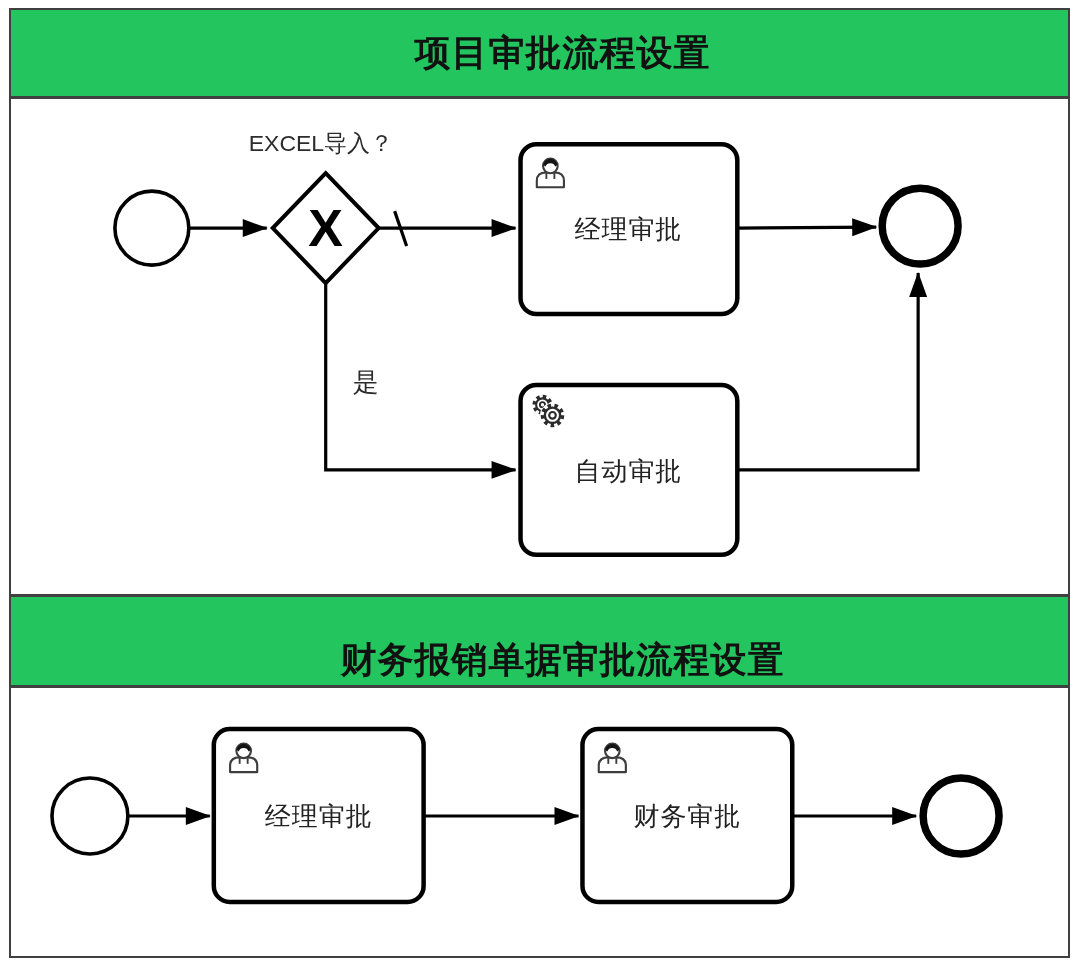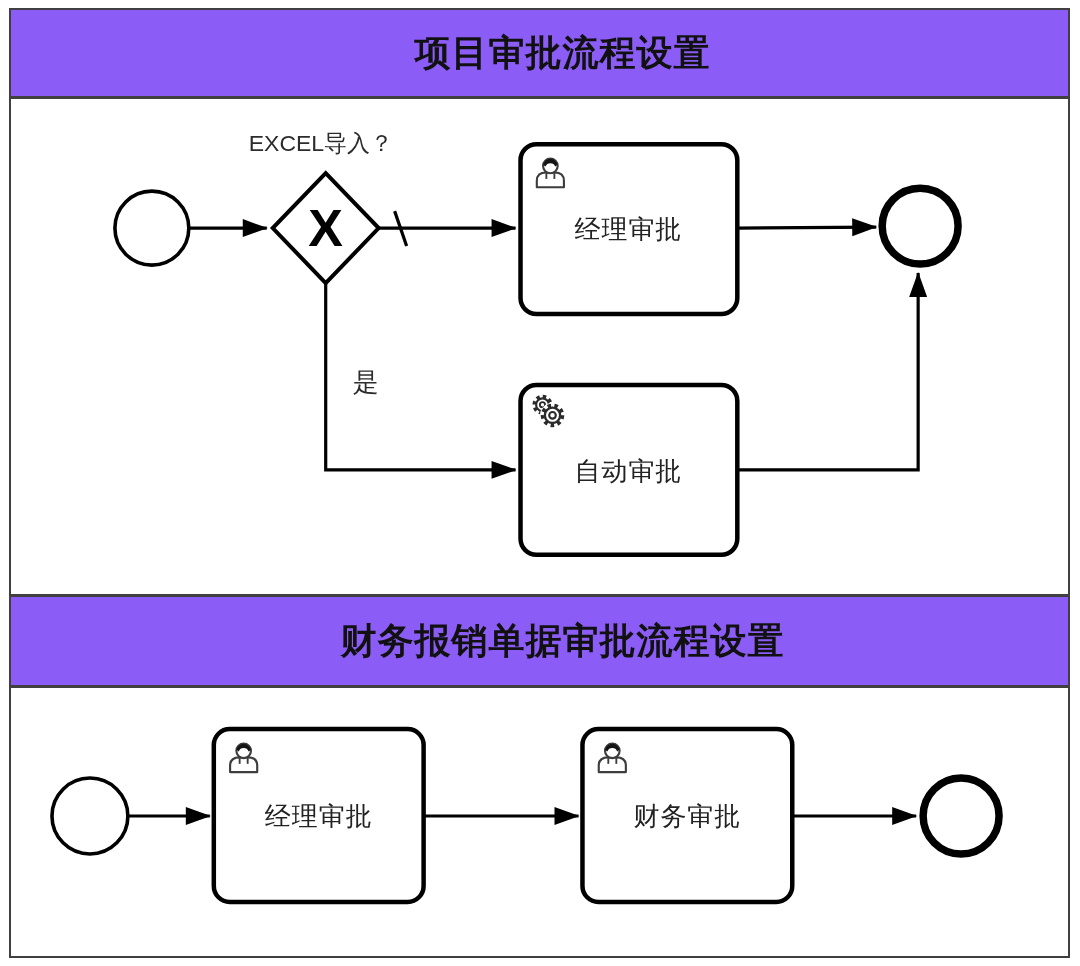--- a/index.html
+++ b/index.html
@@ -18,25 +18,25 @@
     display: flex;
     flex-direction: column;
     background: #ffffff;
   }
   .title-band {
     flex: 0 0 auto;
     display: flex;
     align-items: center;
     justify-content: center;
     border-bottom: 3px solid #404040;
-    background: #8b5cf6;
+    background: #22c55e;
     padding-left: 46px;
   }
   .title-band-1 { height: 86px; }
-  .title-band-2 { height: 88px; }
+  .title-band-2 { height: 88px; align-items: flex-end; }
   .band-title {
     font-size: 36px;
     font-weight: 700;
     color: #111111;
     letter-spacing: 1px;
     white-space: nowrap;
   }
   .diagram-area {
     position: relative;
     background: #ffffff;

